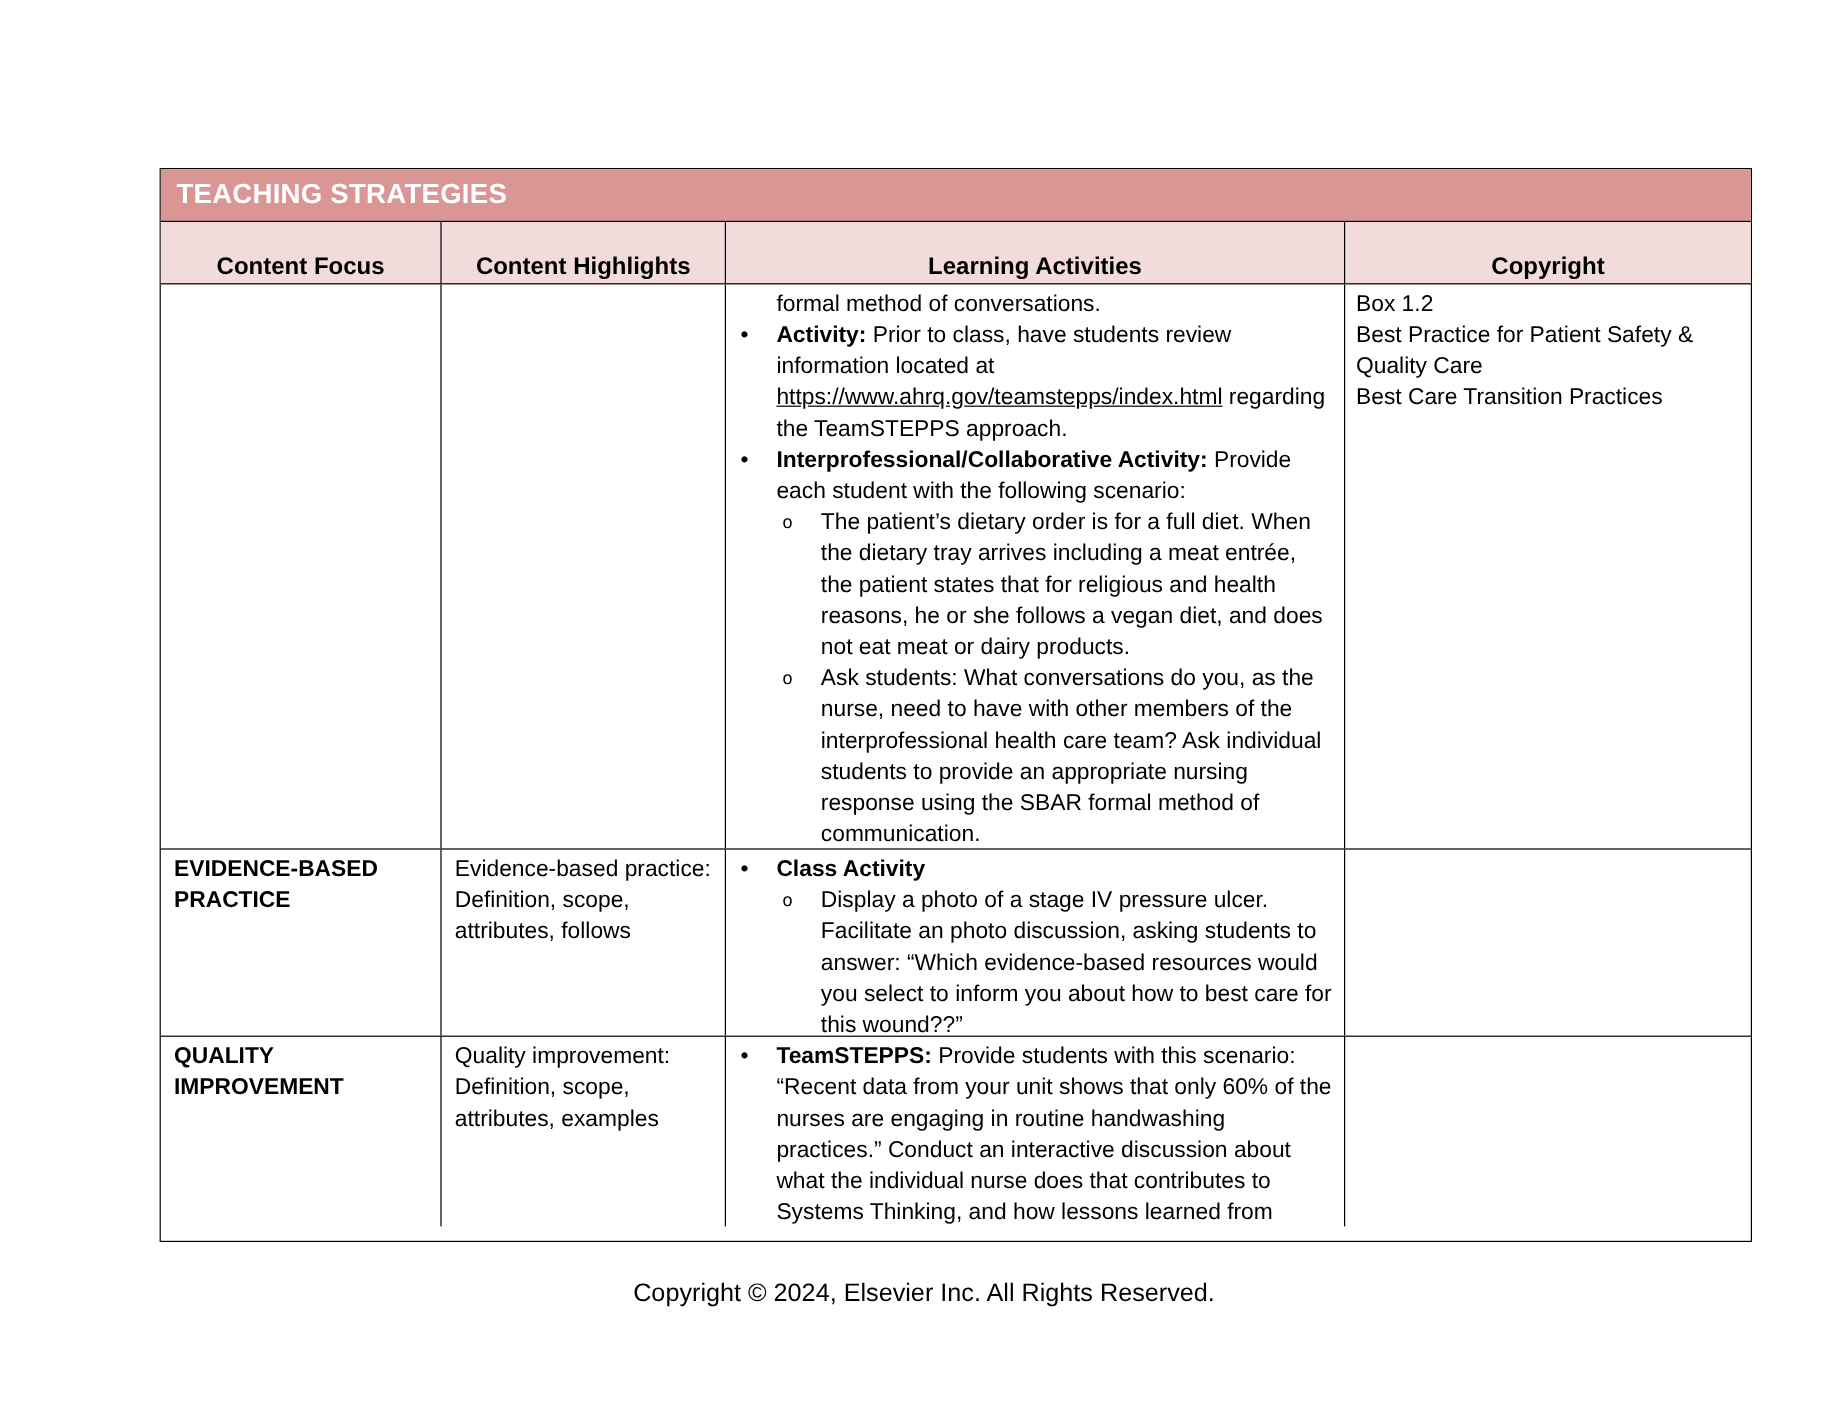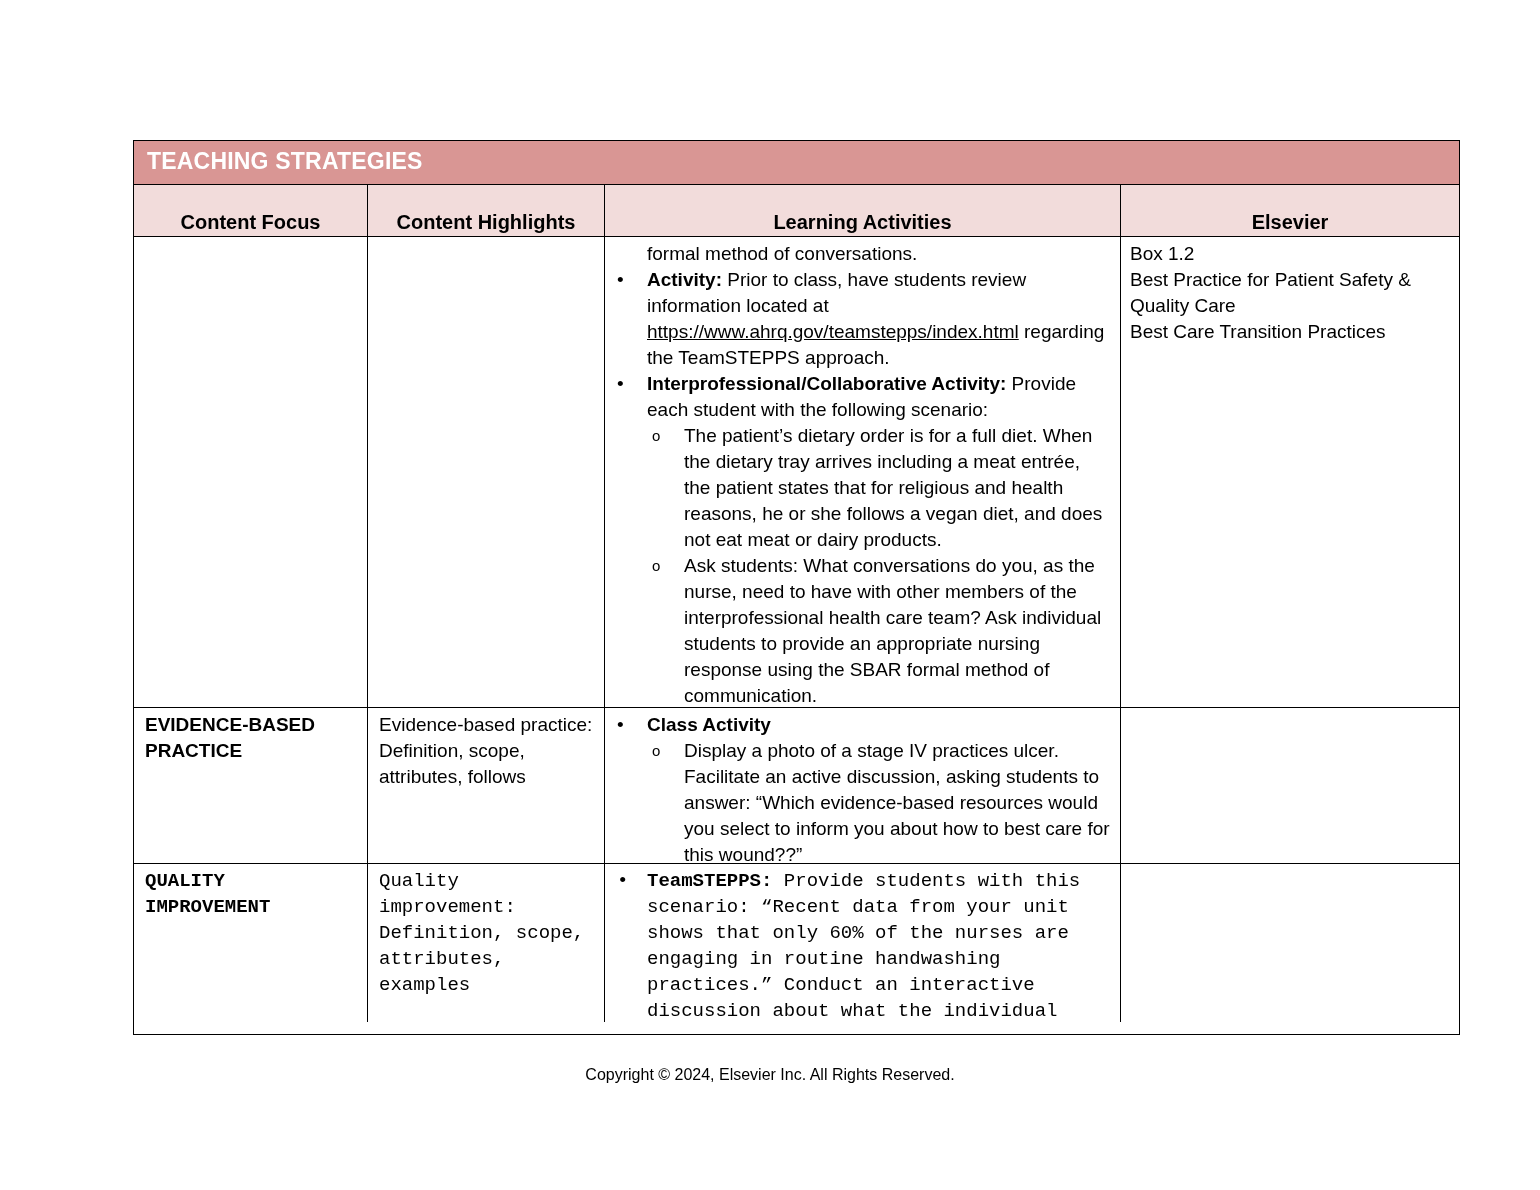--- a/index.html
+++ b/index.html
@@ -66,35 +66,35 @@
   .li{position:relative;padding-left:33px;}
   .li.plain{padding-left:33px;}
   .li .marker{position:absolute;left:3px;top:0;}
   .li.sub{padding-left:70px;}
   .li.sub .marker{left:38px;font-size:15px;}
   .b{font-weight:bold;}
   .link{text-decoration:underline;cursor:pointer;margin-top:40px;}
   .res-line{display:block;}
   .footer{
     position:absolute;left:0;top:1066px;width:1540px;
-    text-align:center;font-size:16px;
+    text-align:center;font-size:21px;
   }
 </style>
 </head>
 <body>
 
 <div class="doc-table">
   <div class="banner">
     <span class="banner-title">TEACHING STRATEGIES</span>
   </div>
   <div class="grid-row header-row" id="header-row">
       <div class="header-cell">Content Focus</div>
       <div class="header-cell">Content Highlights</div>
       <div class="header-cell">Learning Activities</div>
-      <div class="header-cell">Elsevier</div>
+      <div class="header-cell">Copyright</div>
     </div>
   <div id="table-body">
       <div class="grid-row body-row" style="height: 471px;">
         <div class="cell cf"></div>
         <div class="cell ch"></div>
         <div class="cell la">
           <div class="li plain"><span>formal method of conversations.</span></div>
           <div class="li bullet"><span class="marker">•</span><span class="b">Activity:</span><span> Prior to class, have students review information located at </span><span class="link">https://www.ahrq.gov/teamstepps/index.html</span><span> regarding the TeamSTEPPS approach.</span></div>
           <div class="li bullet"><span class="marker">•</span><span class="b">Interprofessional/Collaborative Activity:</span><span> Provide each student with the following scenario:</span></div>
           <div class="li sub"><span class="marker">o</span><span>The patient’s dietary order is for a full diet. When the dietary tray arrives including a meat entrée, the patient states that for religious and health reasons, he or she follows a vegan diet, and does not eat meat or dairy products.</span></div>
@@ -104,25 +104,25 @@
           <span class="res-line">Box 1.2</span>
           <span class="res-line">Best Practice for Patient Safety &amp; Quality Care</span>
           <span class="res-line">Best Care Transition Practices</span>
         </div>
       </div>
       <div class="grid-row body-row" style="height: 156px;">
         <div class="cell cf">EVIDENCE-BASED PRACTICE</div>
         <div class="cell ch">Evidence-based practice: Definition, scope, attributes, follows</div>
         <div class="cell la">
           <div class="li bullet"><span class="marker">•</span><span class="b">Class Activity</span></div>
-          <div class="li sub"><span class="marker">o</span><span>Display a photo of a stage IV practices ulcer. Facilitate an active discussion, asking students to answer: “Which evidence-based resources would you select to inform you about how to best care for this wound??”</span></div>
+          <div class="li sub"><span class="marker">o</span><span>Display a photo of a stage IV pressure ulcer. Facilitate an photo discussion, asking students to answer: “Which evidence-based resources would you select to inform you about how to best care for this wound??”</span></div>
         </div>
         <div class="cell res"></div>
       </div>
-      <div class="grid-row body-row" style="height: 158px; font-family: Liberation Mono, monospace;">
+      <div class="grid-row body-row" style="height: 158px;">
         <div class="cell cf">QUALITY IMPROVEMENT</div>
         <div class="cell ch">Quality improvement: Definition, scope, attributes, examples</div>
         <div class="cell la">
           <div class="li bullet"><span class="marker">•</span><span class="b">TeamSTEPPS:</span><span> Provide students with this scenario: “Recent data from your unit shows that only 60% of the nurses are engaging in routine handwashing practices.” Conduct an interactive discussion about what the individual nurse does that contributes to Systems Thinking, and how lessons learned from</span></div>
         </div>
         <div class="cell res"></div>
       </div>
     </div>
 </div>
 

